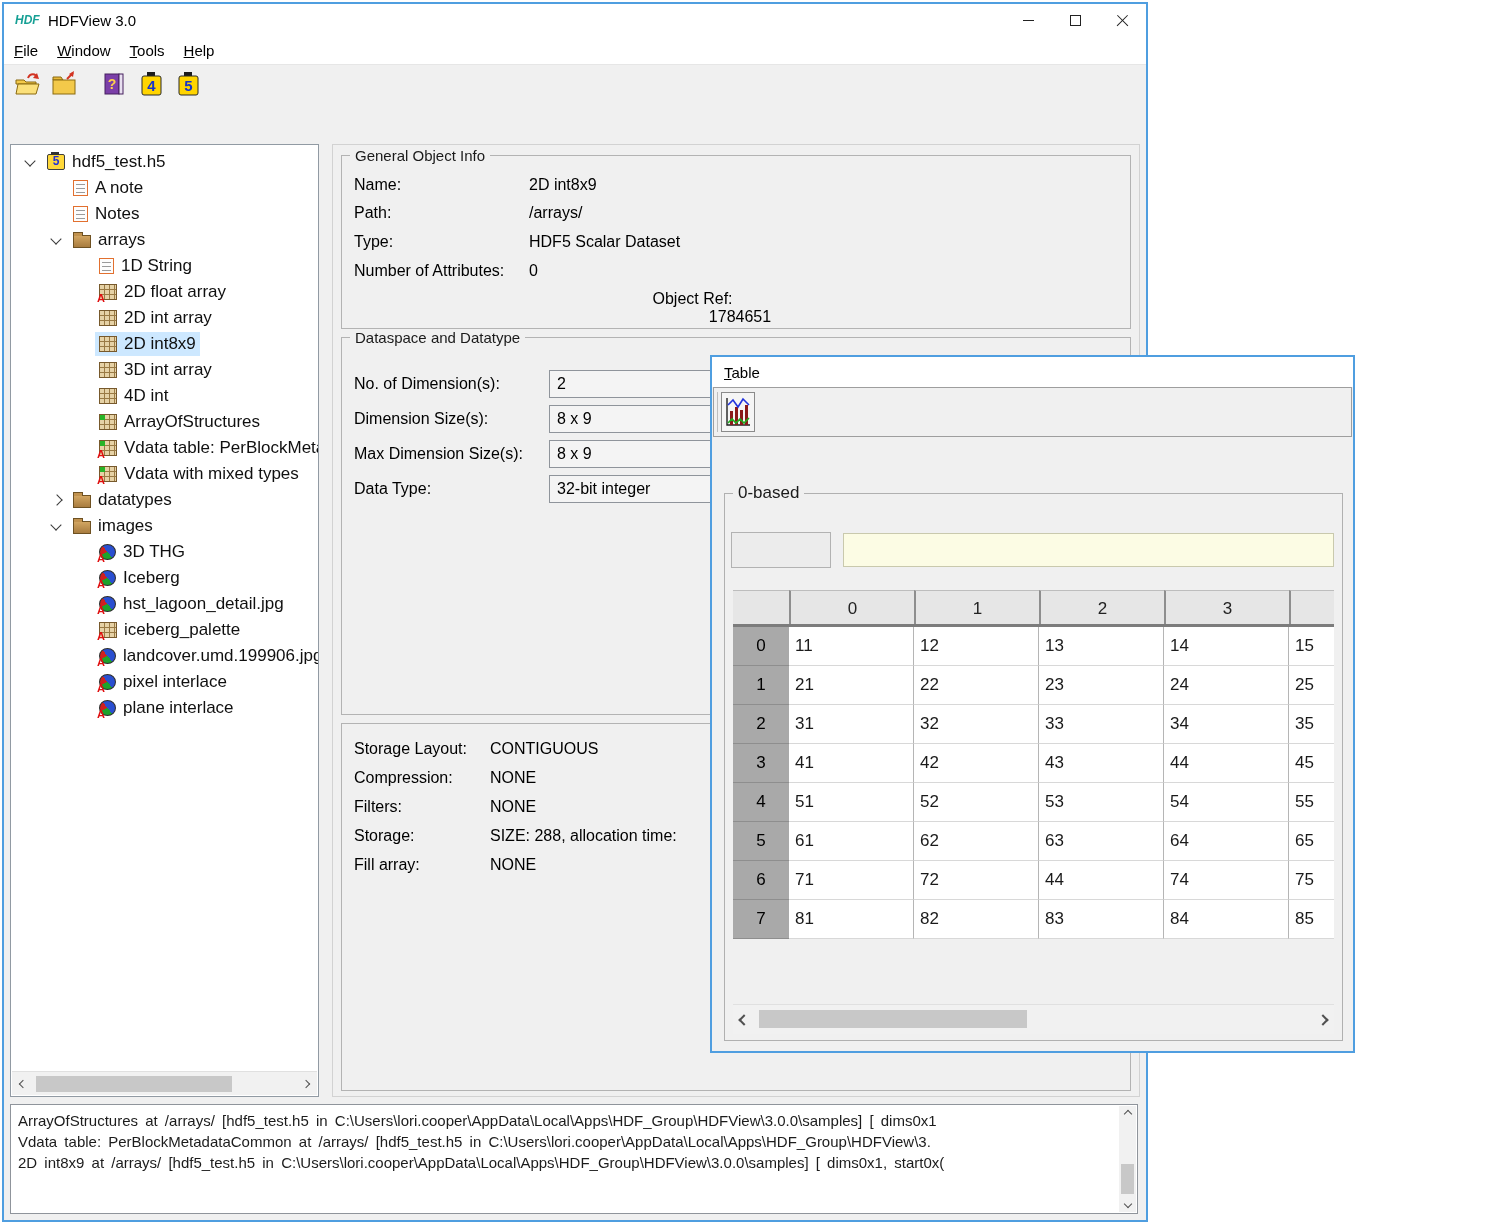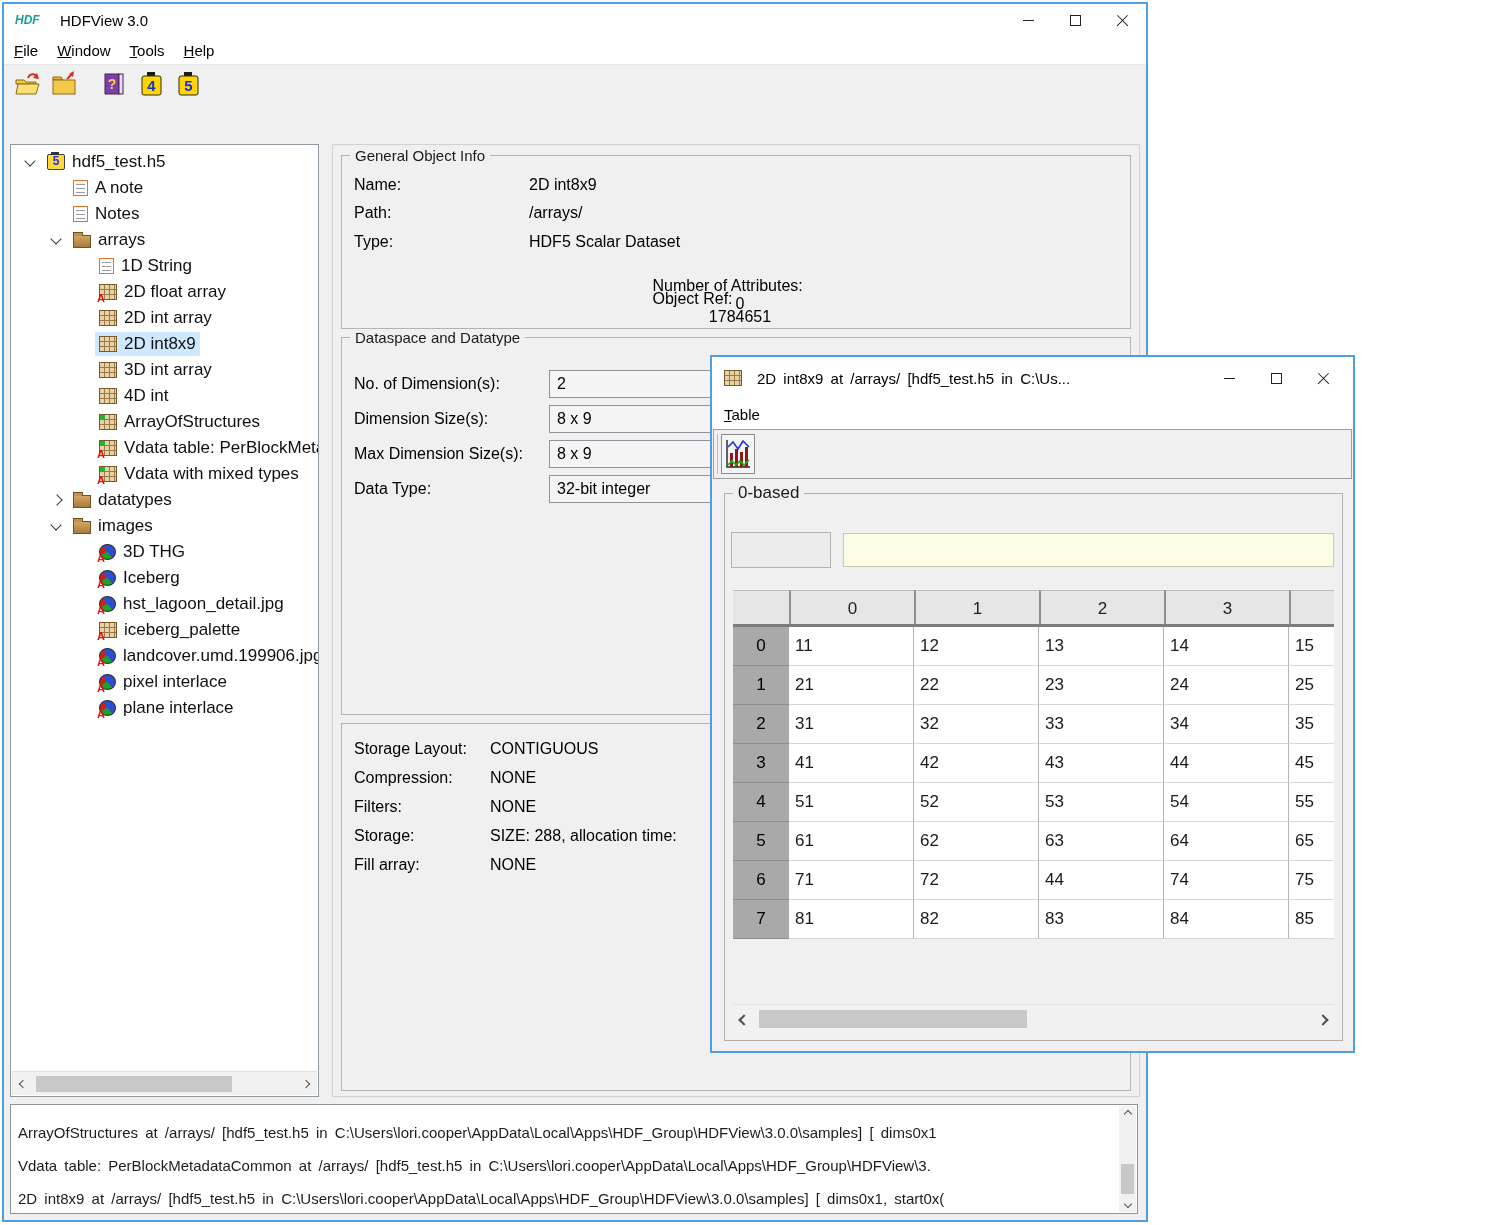--- a/index.html
+++ b/index.html
@@ -2,21 +2,21 @@
 <html><head>
 <meta charset="utf-8">
 <style>
   * { margin:0; padding:0; box-sizing:border-box; }
   html,body { width:1500px; height:1225px; background:#fff; font-family:"Liberation Sans",sans-serif; color:#000; }
   svg text { font-family:"Liberation Sans",sans-serif; }
 
   
   .window { position:absolute; background:#f0f0f0; border:2px solid #4f9ee0; }
   .titlebar { height:33px; background:#fff; display:flex; align-items:center; padding-left:10px; }
-  .title-text { font-size:15px; margin-left:20px; white-space:nowrap; }
+  .title-text { font-size:15px; margin-left:8px; white-space:nowrap; }
   .win-controls { margin-left:auto; display:flex; height:100%; }
   .winbtn { width:47px; height:100%; display:flex; align-items:center; justify-content:center; }
   .ic-min { width:11px; border-top:1.4px solid #222; display:block; }
   .ic-max { width:11px; height:11px; border:1.4px solid #222; display:block; }
   .ic-x { position:relative; width:13px; height:13px; display:block; }
   .ic-x::before,.ic-x::after { content:""; position:absolute; left:-1px; top:6px; width:15px; height:1.4px; background:#222; }
   .ic-x::before { transform:rotate(45deg); } .ic-x::after { transform:rotate(-45deg); }
 
   .menubar { height:27px; background:#fff; display:flex; align-items:center; padding-left:10px; }
   .menu-item { font-size:15px; margin-right:19px; display:inline-block; }
@@ -82,21 +82,21 @@
   .gb-general .info-row .lbl { width:175px; flex:none; }
   .gb-storage .info-row .lbl { width:136px; flex:none; }
   .val { white-space:nowrap; }
   .ds-row { position:absolute; left:12px; display:flex; align-items:center; height:28px; font-size:16px; }
   .ds-lbl { width:195px; flex:none; }
   .ds-field { width:250px; height:28px; background:#f4f4f4; border:1px solid #8f949b; font-size:16px; line-height:26px; padding-left:7px; white-space:nowrap; }
 
   
   .log-area { position:absolute; left:6px; top:1100px; width:1128px; height:110px; background:#fff; border:1px solid #8f949b; }
   .log-lines { position:absolute; left:7px; top:5px; right:22px; bottom:5px; overflow:hidden; }
-  .log-line { font-size:15px; line-height:21px; white-space:nowrap; word-spacing:3px; color:#1c1c1c;margin-top:12px; }
+  .log-line { font-size:15px; line-height:21px; white-space:nowrap; word-spacing:3px; color:#1c1c1c; }
   .vscroll { position:absolute; right:1px; top:1px; bottom:1px; width:17px; background:#f1f1f1; }
   .vs-arrow { position:absolute; left:0; width:100%; height:16px; display:flex; align-items:center; justify-content:center; }
   .vs-thumb { position:absolute; left:2px; width:13px; background:#c8c8c8; }
 
   
   #child-win { left:710px; top:355px; width:645px; height:698px; z-index:10; }
   .c-titlebar { height:42px; background:#fff; display:flex; align-items:center; padding-left:12px; }
   .c-title { font-size:15px; margin-left:8px; white-space:nowrap; word-spacing:3px; }
   .c-menubar { height:30px; background:#fff; display:flex; align-items:center; padding-left:12px; }
   .c-toolbar { height:50px; margin:0 1px; background:#f0f0f0; border:1px solid #9e9e9e; position:relative; }
@@ -369,21 +369,21 @@
           <span class="val">2D int8x9</span>
         </div>
       <div class="info-row" style="top:48px;">
           <span class="lbl">Path:</span>
           <span class="val">/arrays/</span>
         </div>
       <div class="info-row" style="top:77px;">
           <span class="lbl">Type:</span>
           <span class="val">HDF5 Scalar Dataset</span>
         </div>
-      <div class="info-row" style="top:121px;flex-direction:column;">
+      <div class="info-row" style="top:106px;">
           <span class="lbl">Number of Attributes:</span>
           <span class="val">0</span>
         </div>
       <div class="info-row" style="top:134px;flex-direction:column;">
           <span class="lbl">Object Ref:</span>
           <span class="val">1784651</span>
         </div>
     </div>
 
     <div class="groupbox gb-dataspace" style="left:8px;top:192px;width:790px;height:378px;">
@@ -442,35 +442,20 @@
         </span>
       <span class="vs-thumb" style="top:58px;height:30px;"></span>
       <span class="vs-arrow" style="bottom:0;">
           <span class="chev c-down small"></span>
         </span>
     </div>
   </div>
 </div>
 
 <div class="window" id="child-win">
-  <div class="c-titlebar">
-    <span class="ticon" data-icon="dataset"></span>
-    <span class="c-title">2D int8x9 at /arrays/ [hdf5_test.h5 in C:\Us...</span>
-    <span class="win-controls" style="margin-right:6px;">
-      <span class="winbtn">
-          <span class="ic-min"></span>
-        </span>
-      <span class="winbtn">
-          <span class="ic-max"></span>
-        </span>
-      <span class="winbtn">
-          <span class="ic-x"></span>
-        </span>
-    </span>
-  </div>
   <div class="c-menubar">
     <span class="menu-item">Table</span>
   </div>
   <div class="c-toolbar">
     <span class="chart-btn">
       <svg width="28" height="32" viewBox="0 0 28 32">
         <path d="M3 2v27h23" stroke="#222" fill="none" stroke-width="1.4"></path>
         <rect x="6" y="15" width="3" height="14" fill="#8b1a1a"></rect>
         <rect x="11" y="11" width="3" height="18" fill="#8b1a1a"></rect>
         <rect x="16" y="14" width="3" height="15" fill="#8b1a1a"></rect>

